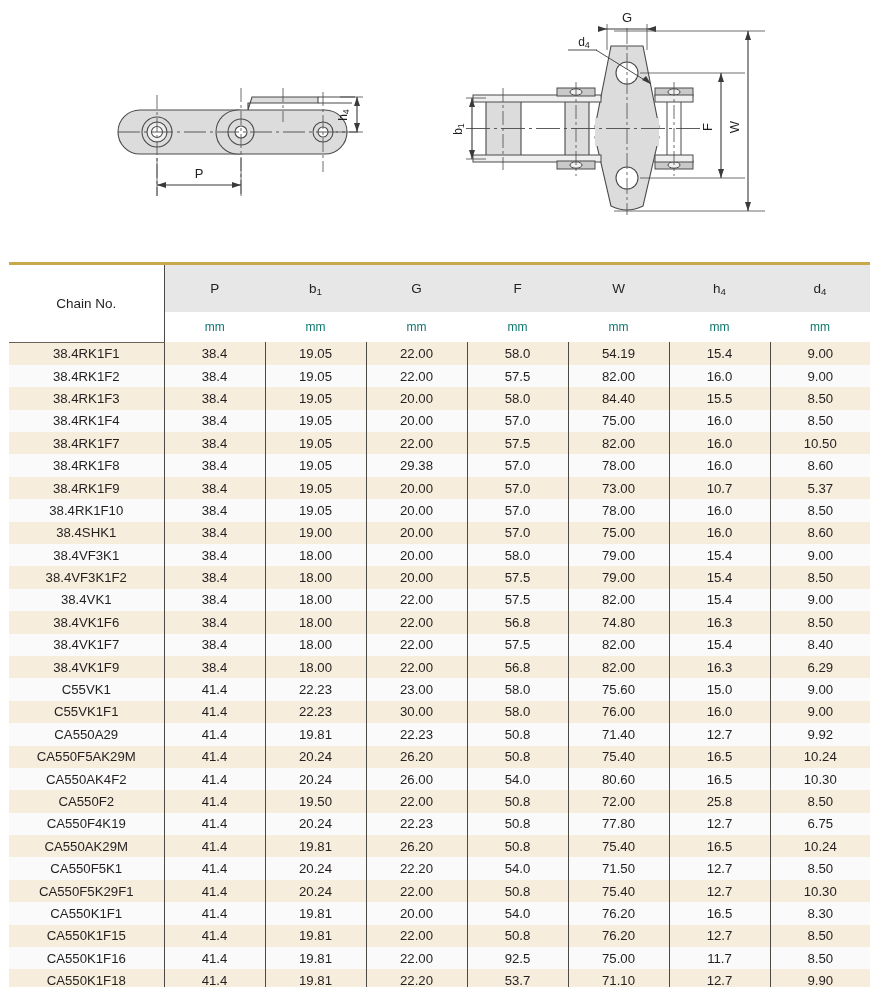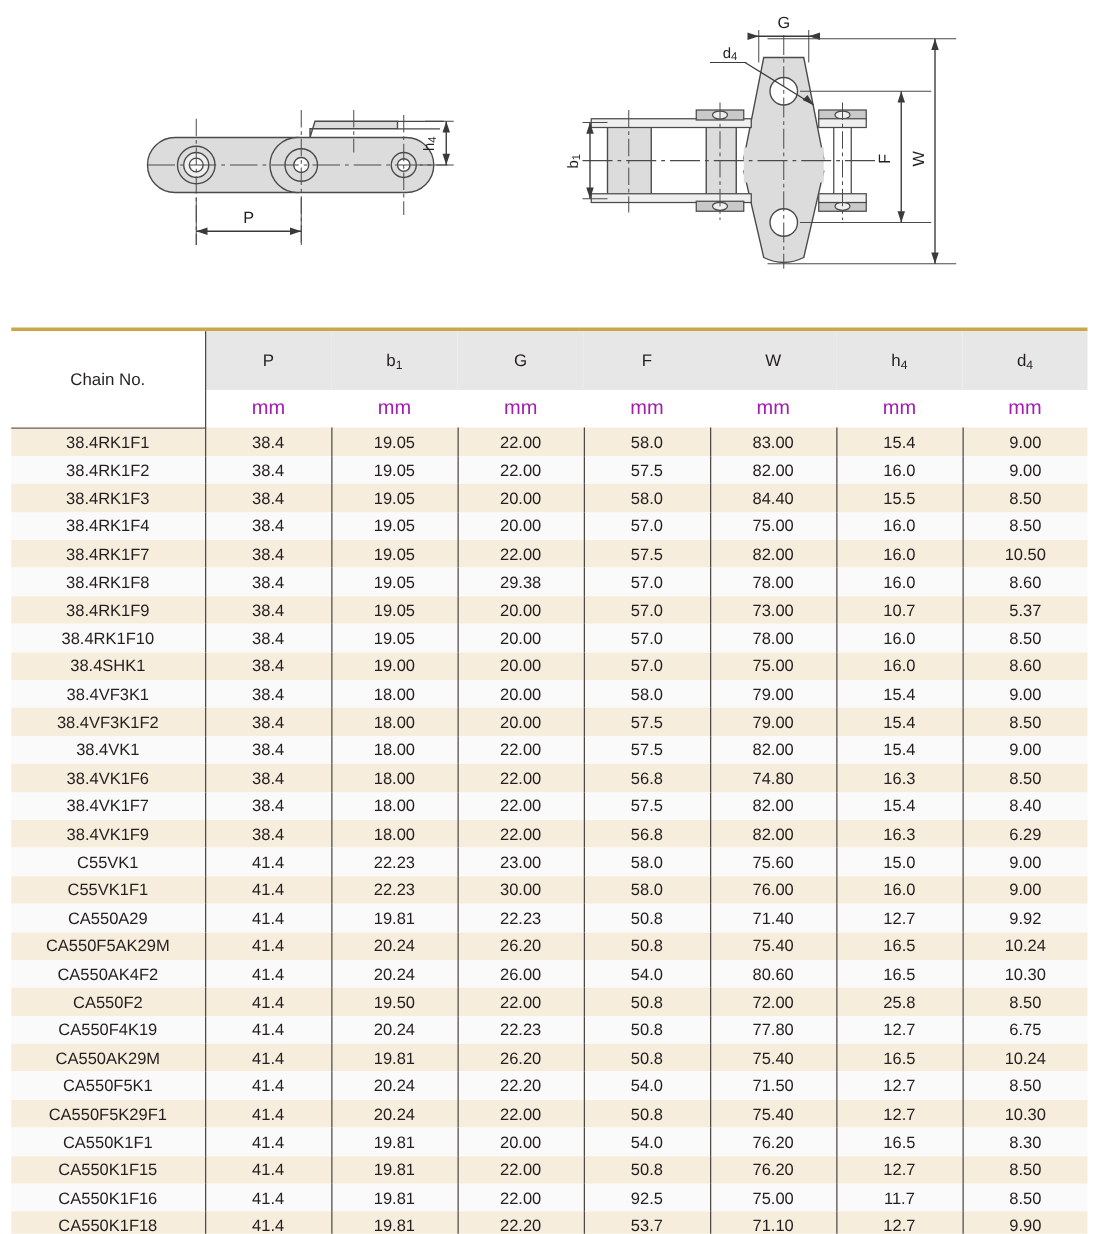--- a/index.html
+++ b/index.html
@@ -64,22 +64,22 @@
     font-size: 13.5px;
     color: #231f20;
     border-right: 1px solid #4d4a46;
   }
   .hdr-sym td.last {
     border-right: none;
   }
   .hdr-unit td {
     height: 30px;
     background: #ffffff;
-    font-size: 16px;
-    color: #a21caf;
+    font-size: 12px;
+    color: #0f766e;
     border-right: 1px solid #4d4a46;
     border-bottom: 1px solid #6b6257;
   }
   .hdr-unit td.last {
     border-right: none;
   }
 
   .chainno-cell-span {
     border-right: 1px solid #4d4a46 !important;
     border-bottom: 1px solid #6b6257 !important;
@@ -283,21 +283,21 @@
         <td class="last">mm</td>
       </tr>
     </thead>
     <tbody class="data" id="tbody">
         <tr class="odd">
           <td>38.4RK1F1</td>
           <td>38.4</td>
           <td>19.05</td>
           <td>22.00</td>
           <td>58.0</td>
-          <td>83.00</td>
+          <td>54.19</td>
           <td>15.4</td>
           <td class="last">9.00</td>
         </tr>
         <tr class="even">
           <td>38.4RK1F2</td>
           <td>38.4</td>
           <td>19.05</td>
           <td>22.00</td>
           <td>57.5</td>
           <td>82.00</td>

